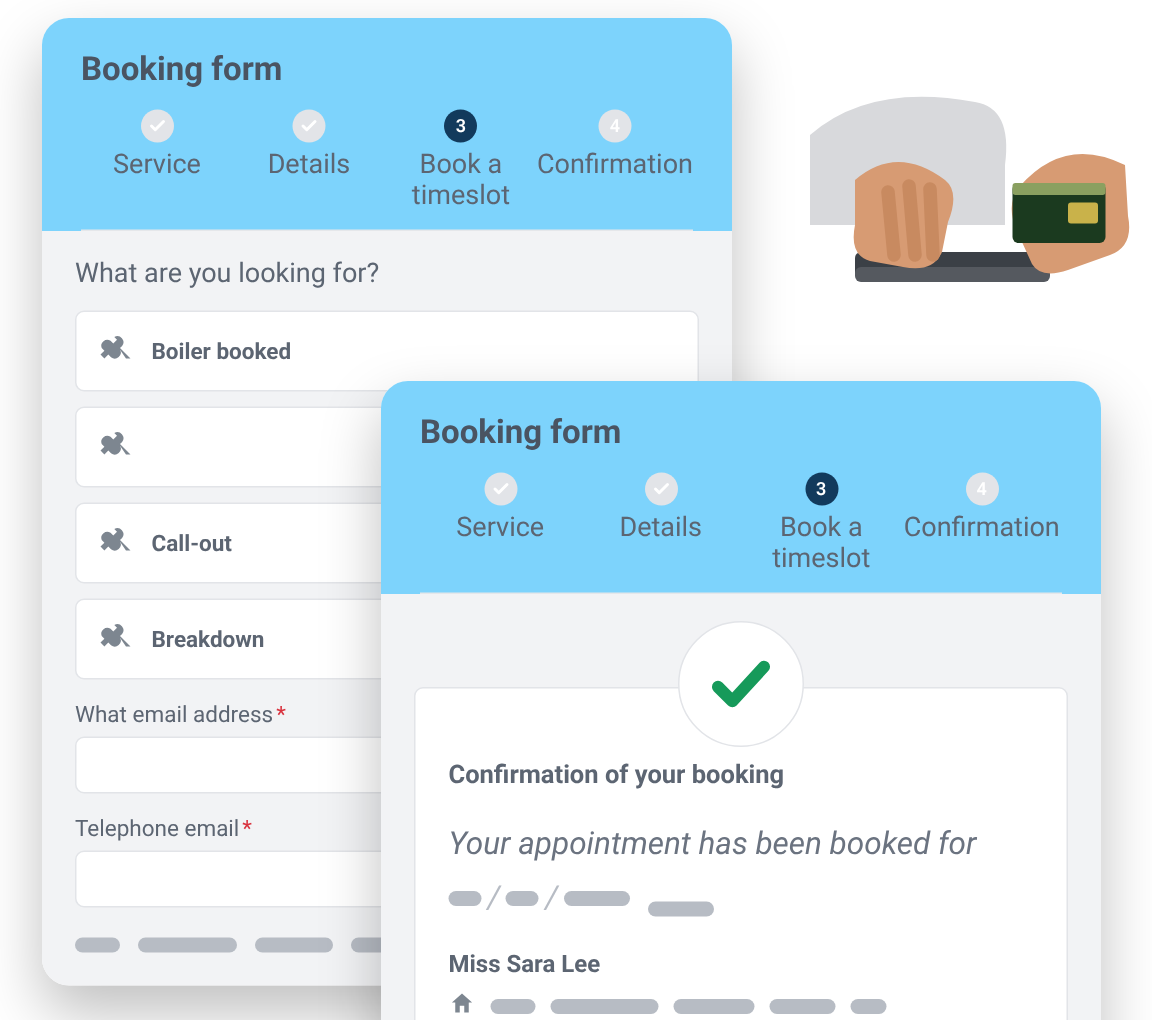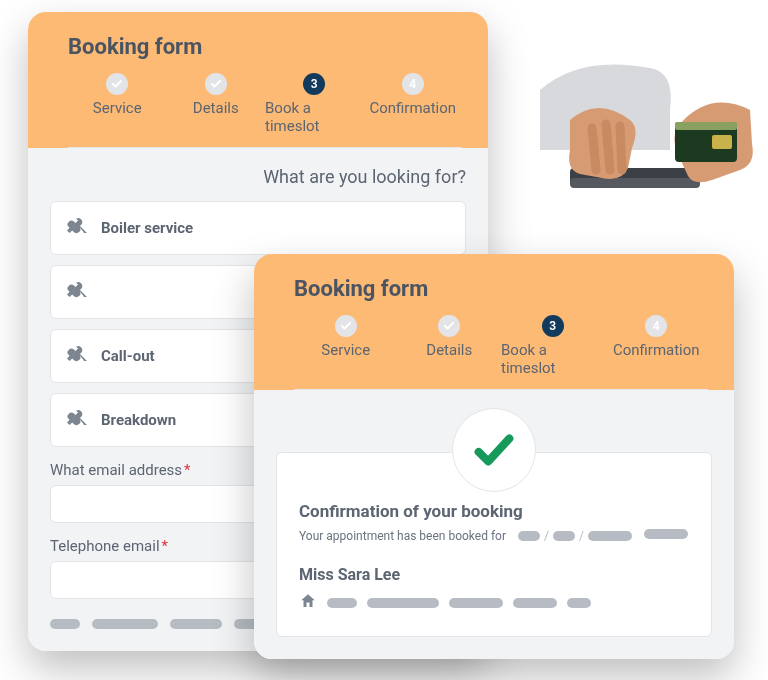--- a/index.html
+++ b/index.html
@@ -12,22 +12,22 @@
     overflow: hidden;
   }
   .card {
     position: absolute;
     background: #fff;
     border-radius: 18px;
     box-shadow: 0 18px 40px rgba(0,0,0,0.25);
     overflow: hidden;
   }
   .card-header {
-    padding: 22px 26px 0 40px;
-    background: #fdba74;
+    padding: 22px 26px 0 26px;
+    background: #7dd3fc;
   }
   .card-title {
     font-size: 22px;
     font-weight: 700;
     color: #4a5462;
     margin-bottom: 14px;
   }
   .stepper {
     display: flex;
     justify-content: space-between;
@@ -51,33 +51,33 @@
     font-weight: 600;
     display: flex;
     align-items: center;
     justify-content: center;
   }
   .step-circle.active {
     background: #123a5c;
   }
   .step-circle svg { width: 12px; height: 12px; }
   .step-label {
-    font-size: 15px;
-    color: #5c6572;
+    font-size: 18px;
+    color: #5c6572;
+    text-align: center;
   }
   .card-body {
     background: #f2f3f5;
     padding: 18px 22px 22px 22px;
   }
   .prompt {
     font-size: 18px;
     color: #5c6572;
     margin-bottom: 14px;
     font-weight: 400;
-    text-align: right;
   }
   .choice {
     background: #fff;
     border: 1px solid #e2e4e8;
     border-radius: 6px;
     padding: 12px 14px;
     margin-bottom: 10px;
     display: flex;
     align-items: center;
     gap: 12px;
@@ -137,30 +137,31 @@
   .confirm-panel {
     background: #fff;
     border: 1px solid #e2e4e8;
     border-radius: 6px;
     padding: 48px 22px 22px 22px;
   }
   .confirm-title {
     font-size: 17px;
     font-weight: 700;
     color: #5c6572;
-    margin-bottom: 8px;
+    margin-bottom: 24px;
   }
   .confirm-sub {
-    font-size: 12px;
+    font-size: 21px;
     color: #6b7380;
     display: flex;
-    align-items: flex-start;
+    align-items: flex-end;
     gap: 12px;
     flex-wrap: wrap;
     margin-bottom: 22px;
+    font-style: italic;
   }
   .date-ph { display: inline-flex; align-items: center; gap: 4px; }
   .date-ph .seg { width: 22px; height: 10px; background: #b7bcc4; border-radius: 5px; display: inline-block; }
   .date-ph .seg.wide { width: 44px; }
   .date-ph .slash { color: #b7bcc4; font-weight: 400; }
   .customer-name {
     font-size: 16px;
     font-weight: 700;
     color: #5c6572;
     margin-bottom: 8px;
@@ -224,21 +225,21 @@
   </div>
   <div class="card-body">
     <div class="prompt">What are you looking for?</div>
 
     <div class="choice">
       <span class="choice-icon">
         <svg width="24" height="24" viewBox="0 0 24 24" fill="currentColor">
             <path d="M22 19l-7-7 1.4-1.4a4 4 0 00-5.2-5.9L13 6.5 10.5 9 8.7 7.2A4 4 0 002.8 12l1.8 1.8L2 16.4 4.6 19l2.6-2.6L9 18.2a4 4 0 005.9-5.2L19 19l3 0z"></path>
           </svg>
       </span>
-      <span class="choice-label">Boiler service</span>
+      <span class="choice-label">Boiler booked</span>
     </div>
     <div class="choice">
       <span class="choice-icon">
         <svg width="24" height="24" viewBox="0 0 24 24" fill="currentColor">
             <path d="M22 19l-7-7 1.4-1.4a4 4 0 00-5.2-5.9L13 6.5 10.5 9 8.7 7.2A4 4 0 002.8 12l1.8 1.8L2 16.4 4.6 19l2.6-2.6L9 18.2a4 4 0 005.9-5.2L19 19l3 0z"></path>
           </svg>
       </span>
     </div>
     <div class="choice">
       <span class="choice-icon">

